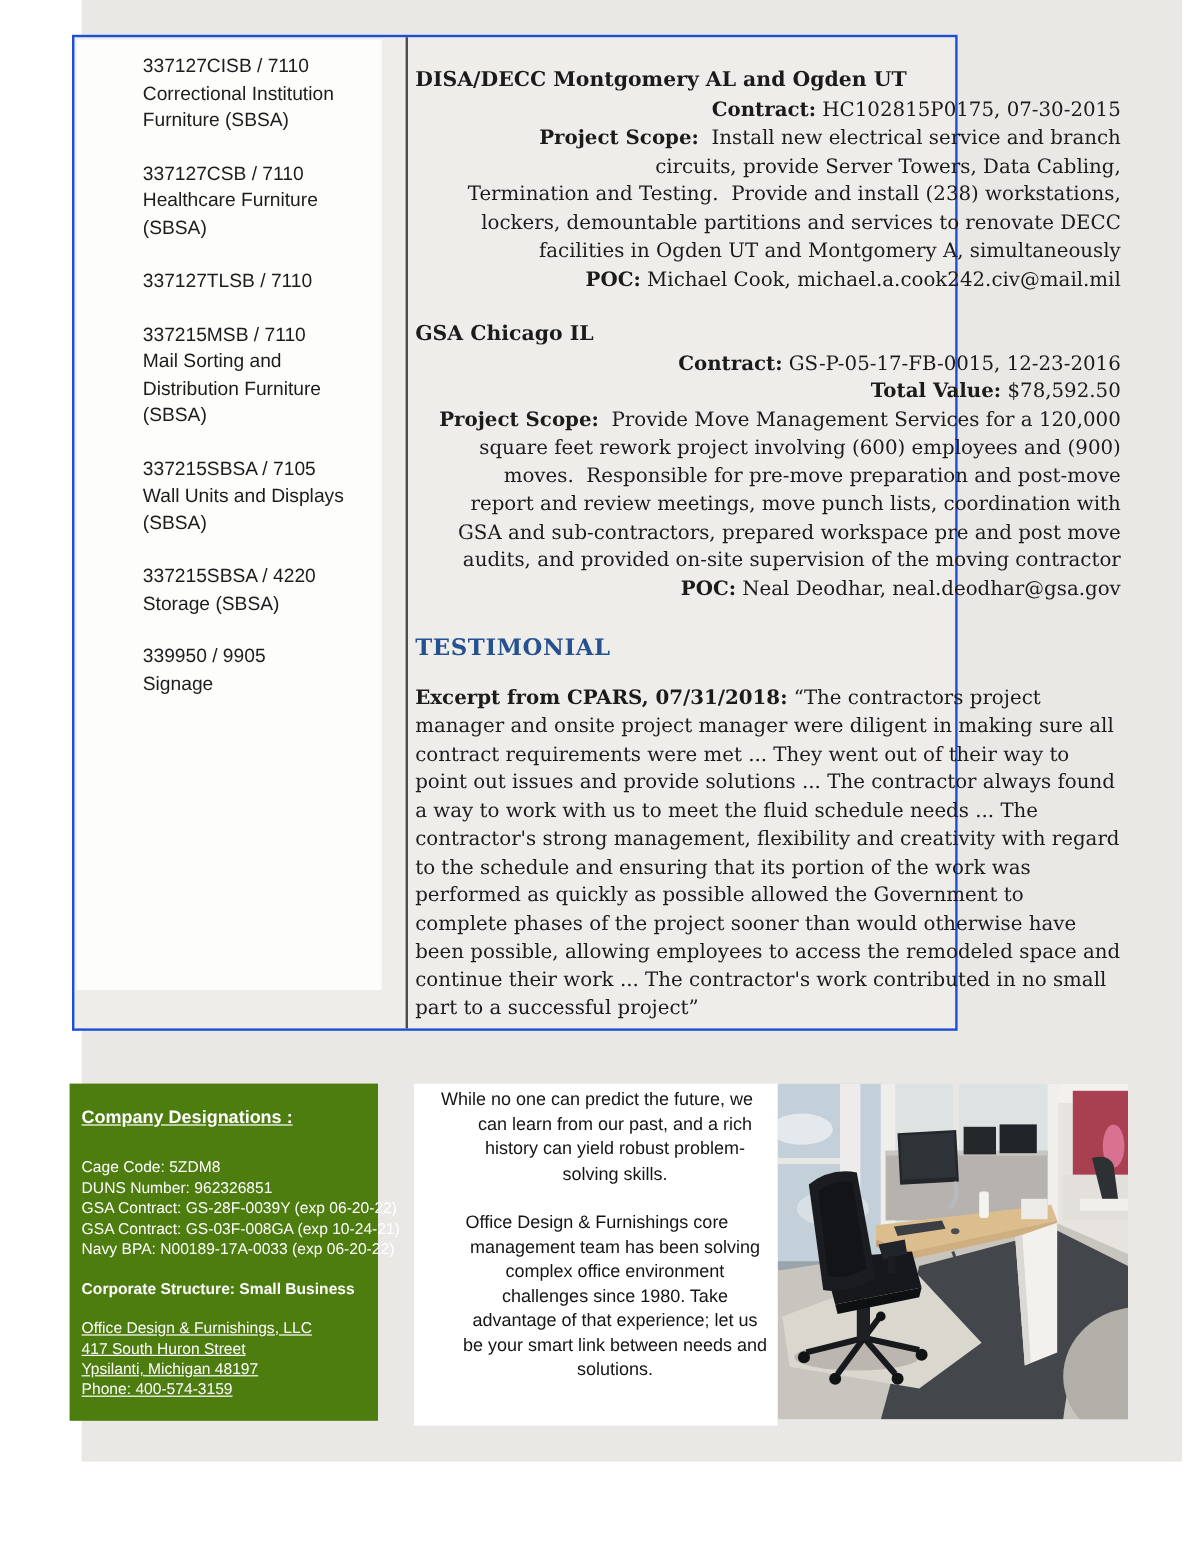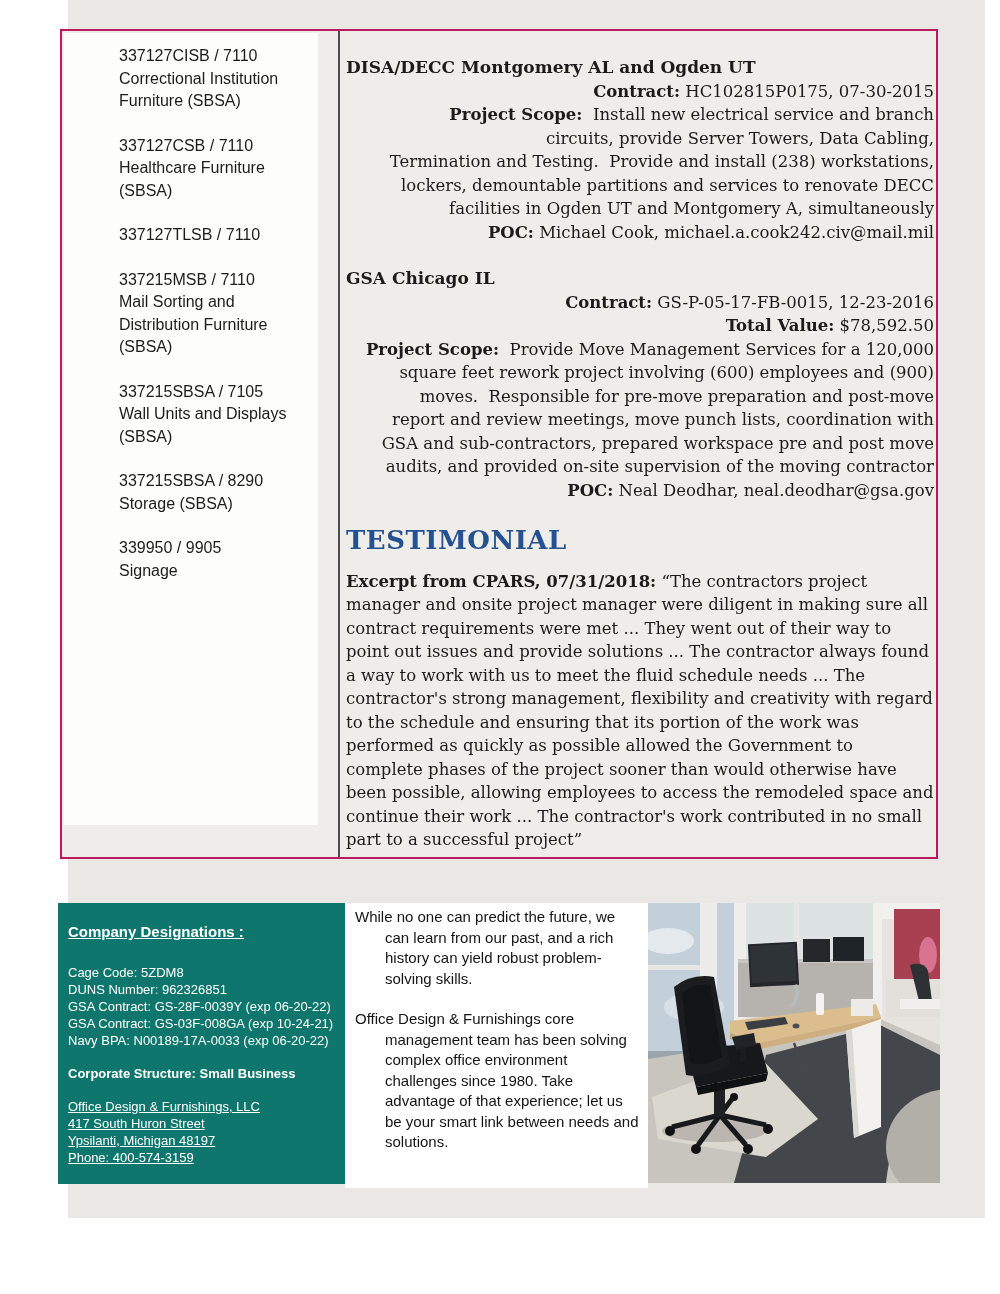--- a/index.html
+++ b/index.html
@@ -5,51 +5,51 @@
   html,body{margin:0;padding:0;}
   body{
     width:1000px;height:1294px;position:relative;background:#ffffff;
     font-family:"Liberation Sans", sans-serif;color:#1a1a1a;
     -webkit-font-smoothing:antialiased;
   }
   .abs{position:absolute;}
   
   .backdrop{left:68px;top:0;width:917px;height:1218px;background:#eae8e5;}
   
-  .main-box{left:60px;top:29px;width:878px;height:830px;border:2px solid #be185d;
+  .main-box{left:60px;top:29px;width:738px;height:830px;border:2px solid #1d4ed8;
     background:#efede9;box-sizing:border-box;}
   .sidebar-panel{position:absolute;left:2px;top:2px;width:254px;height:792px;
     background:#fdfdfc;box-sizing:border-box;padding:12px 8px 0 55px;}
   .naics-item{margin:0 0 22px 0;font-size:16px;line-height:22.5px;color:#1c1c1c;}
   .v-divider{position:absolute;left:276px;top:0;width:2px;height:100%;background:#4c4c4c;}
   .content{position:absolute;left:284px;top:0;width:588px;box-sizing:border-box;
     padding-top:25px;font-family:"DejaVu Serif", serif;font-size:16.5px;
     line-height:23.5px;color:#1b1b1b;}
   .project{margin-bottom:23px;}
   .proj-title{font-weight:bold;font-size:17px;margin:0;}
   .indent{padding-left:19px;text-align:right;}
   .pline{white-space:pre-wrap;}
   .pline b{font-weight:bold;}
-  .testimonial-heading{font-weight:bold;font-size:26px;letter-spacing:0.5px;
+  .testimonial-heading{font-weight:bold;font-size:19px;letter-spacing:0.5px;
     color:#265191;margin:27px 0 17px 0;}
   .quote-par{white-space:pre-wrap;}
   
-  .blue-box{left:58px;top:903px;width:287px;height:281px;background:#0f766e;
+  .blue-box{left:58px;top:903px;width:257px;height:281px;background:#4d7c0f;
     color:#ffffff;box-sizing:border-box;padding:20px 10px 0 10px;
     font-family:"Liberation Sans", sans-serif;font-size:13px;line-height:17px;}
   .bb-heading{font-weight:bold;font-size:15px;text-decoration:underline;
     margin-bottom:24px;white-space:nowrap;}
   .bb-line{white-space:nowrap;}
   .bb-corporate{font-weight:bold;margin-top:16px;white-space:nowrap;}
   .bb-address{margin-top:16px;}
   .bb-address div{text-decoration:underline;white-space:nowrap;}
   .middle-col{left:345px;top:903px;width:303px;height:285px;background:#ffffff;
     box-sizing:border-box;padding:4px 8px 0 10px;font-size:15px;line-height:20.5px;
     color:#141414;}
-  .middle-col p{margin:0 0 20px 0;padding-left:30px;text-indent:-30px;}
+  .middle-col p{margin:0 0 20px 0;padding-left:30px;text-indent:-30px;text-align:center;}
   .photo{left:648px;top:903px;width:292px;height:280px;overflow:hidden;}
   .photo svg{display:block;}
 </style>
 </head>
 <body>
 
 <div class="abs backdrop"></div>
 
 <div class="abs main-box">
 
@@ -67,21 +67,21 @@
     </div>
     <div class="naics-item">
       <div>337215MSB / 7110</div>
       <div>Mail Sorting and Distribution Furniture (SBSA)</div>
     </div>
     <div class="naics-item">
       <div>337215SBSA / 7105</div>
       <div>Wall Units and Displays (SBSA)</div>
     </div>
     <div class="naics-item">
-      <div>337215SBSA / 8290</div>
+      <div>337215SBSA / 4220</div>
       <div>Storage (SBSA)</div>
     </div>
     <div class="naics-item">
       <div>339950 / 9905</div>
       <div>Signage</div>
     </div>
   </div>
 
   <div class="v-divider"></div>
 

